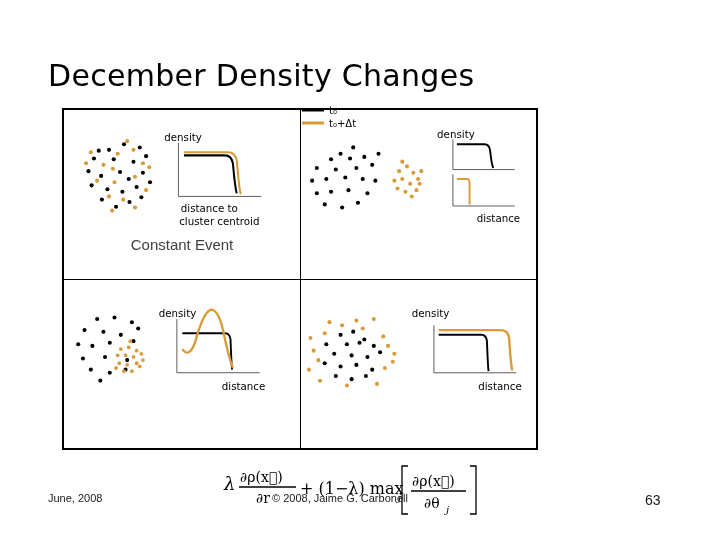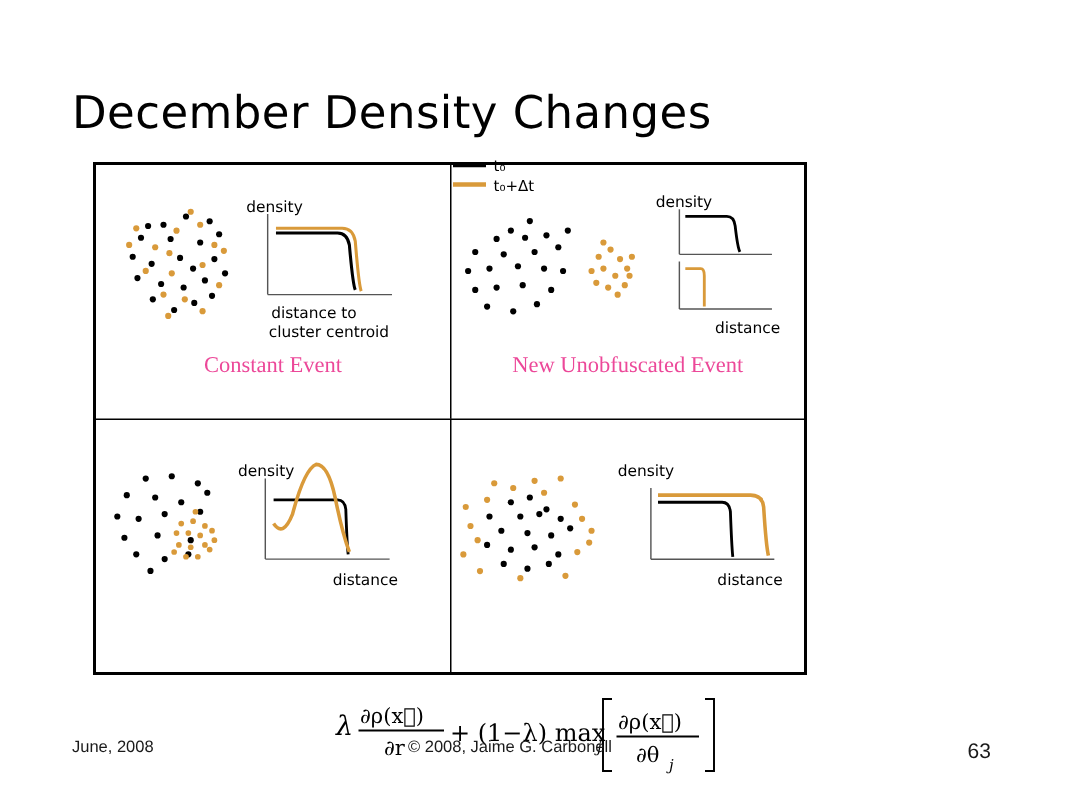--- a/index.html
+++ b/index.html
@@ -56,22 +56,22 @@
     right: 0;
     height: 131px;
   }
   .cell-label {
     position: absolute;
     left: 0;
     right: 0;
     top: 126px;
     text-align: center;
     font-size: 15px;
-    color: #ec4899;
-    font-family: Liberation Serif, serif;
+    color: #404040;
+    font-family: Liberation Sans, sans-serif;
     white-space: nowrap;
   }
 
   .svgbox { display:block; width:100%; height:100%; }
 
   
   #legend {
     position: absolute;
     left: 300px;
     top: 103px;
@@ -235,21 +235,20 @@
         <text x="172" y="18" font-size="13" font-family="DejaVu Sans, sans-serif" fill="#000">density</text>
         <line x1="192" y1="20" x2="192" y2="58" stroke="#555" stroke-width="1.2"></line>
         <line x1="192" y1="58" x2="270" y2="58" stroke="#555" stroke-width="1.2"></line>
         <path d="M197,26 L232,26 Q238,26 239,34 Q241,52 243,56" fill="none" stroke="#000000" stroke-width="2.4"></path>
         <line x1="192" y1="64" x2="192" y2="104" stroke="#555" stroke-width="1.2"></line>
         <line x1="192" y1="104" x2="270" y2="104" stroke="#555" stroke-width="1.2"></line>
         <path d="M197,70 L210,70 Q213,70 213,76 L213,102" fill="none" stroke="#d99a3a" stroke-width="2.4"></path>
         <text x="222" y="124" font-size="13" font-family="DejaVu Sans, sans-serif" fill="#000">distance</text>
       </svg>
     </div>
-    <div class="cell-label">New Unobfuscated Event</div>
   </div>
 
   <div class="cell col1 row2">
     <div class="panel">
       <svg class="svgbox" viewBox="0 0 299 131">
         <g fill="#000000">
           <circle cx="42" cy="32" r="2.6"></circle>
             <circle cx="64" cy="30" r="2.6"></circle>
           <circle cx="86" cy="36" r="2.6"></circle>
             <circle cx="26" cy="46" r="2.6"></circle>

